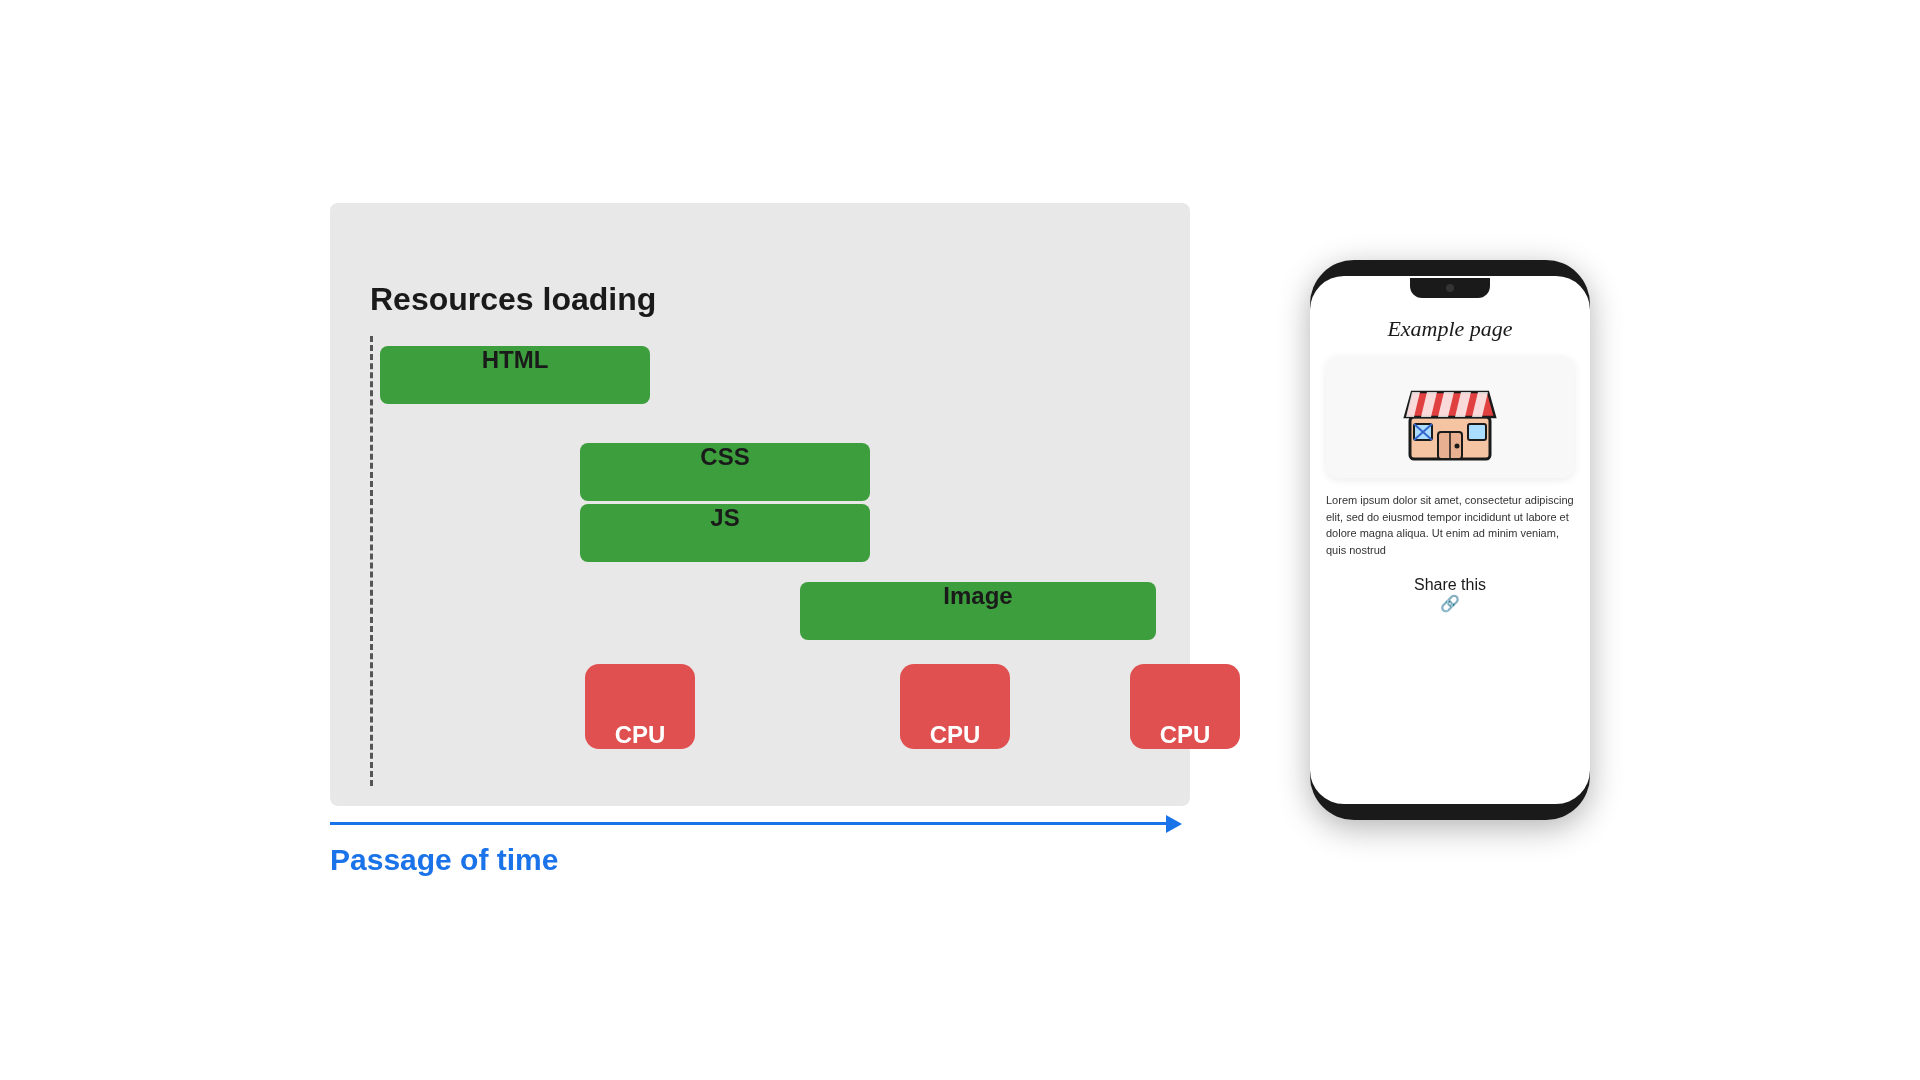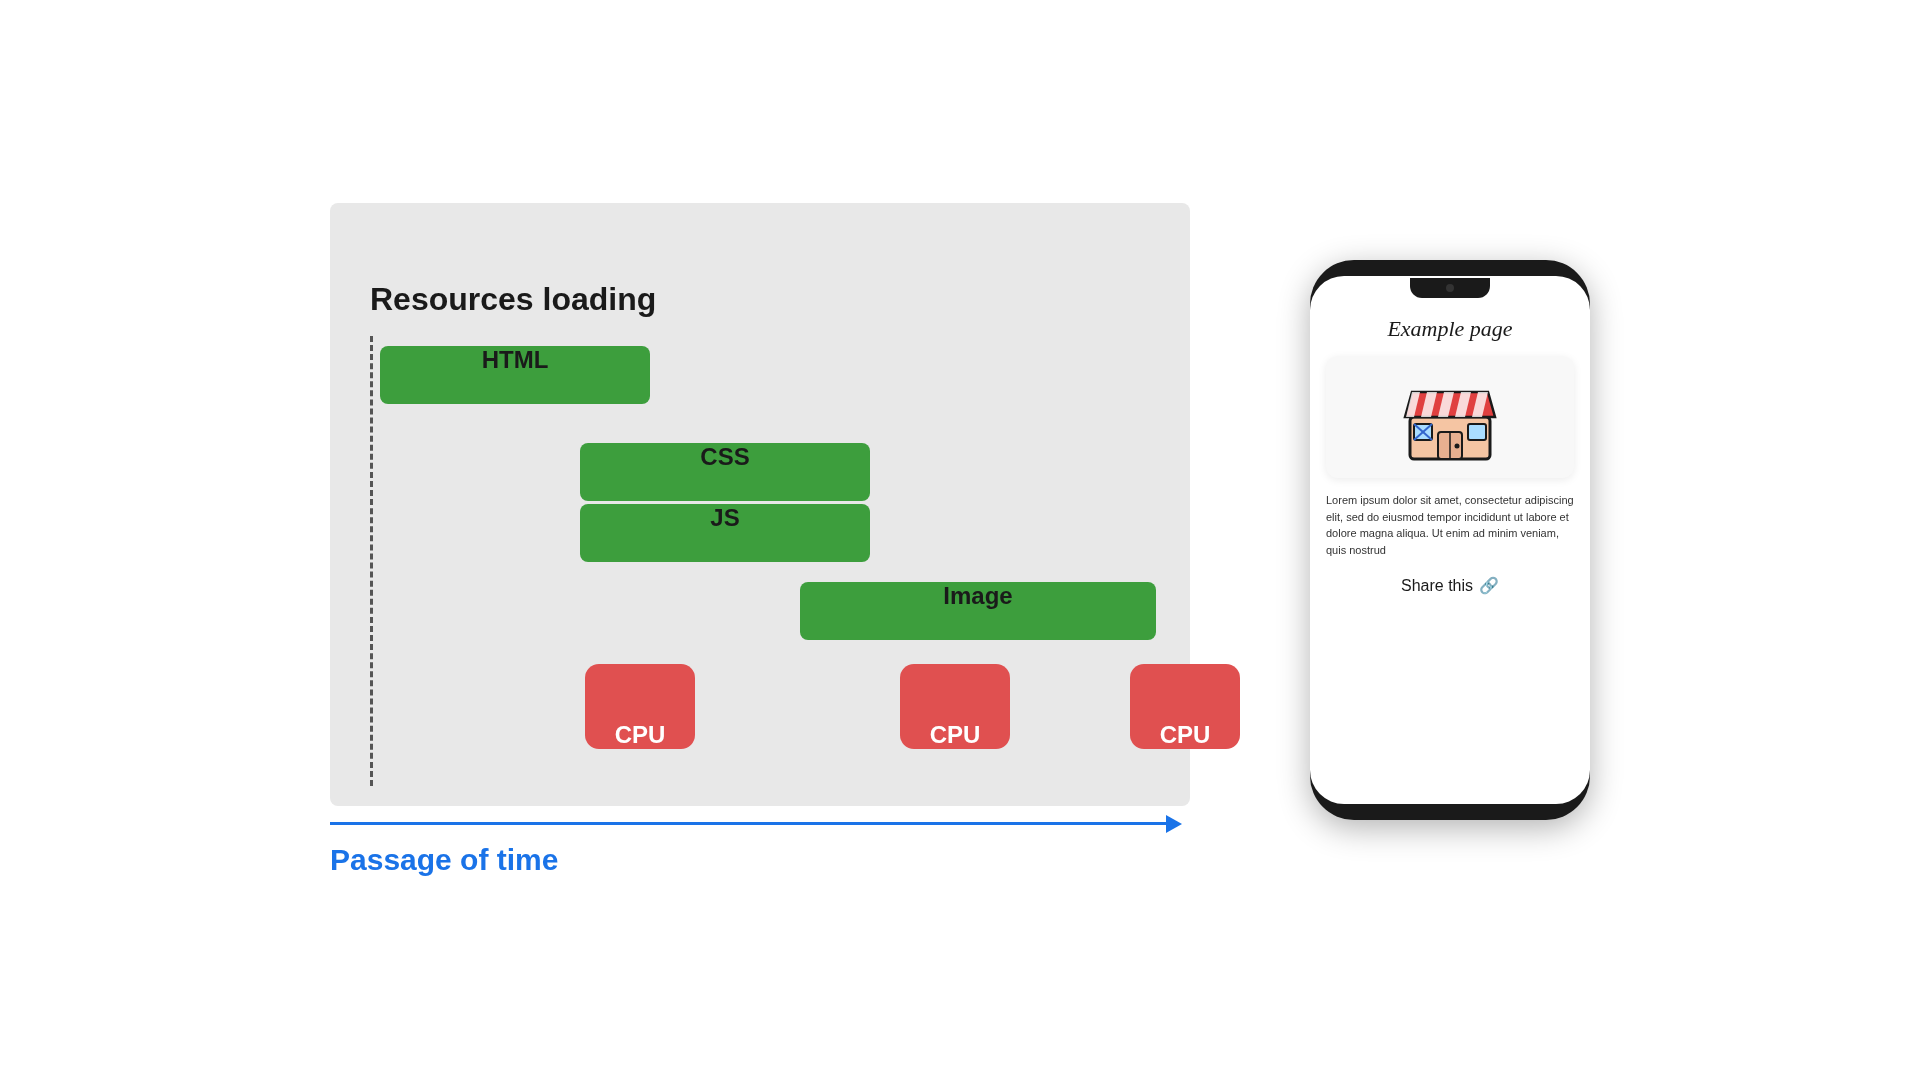--- a/index.html
+++ b/index.html
@@ -249,21 +249,21 @@
       text-align: left;
       width: 100%;
       margin-bottom: 18px;
     }
 
     .share-link {
       font-size: 16px;
       color: #1a1a1a;
       display: flex;
       align-items: center;
-      gap: 6px;
+      flex-direction: column;
     }
 
     .link-icon {
       font-size: 16px;
       color: #999;
     }
   </style>
 </head>
 <body>
 

